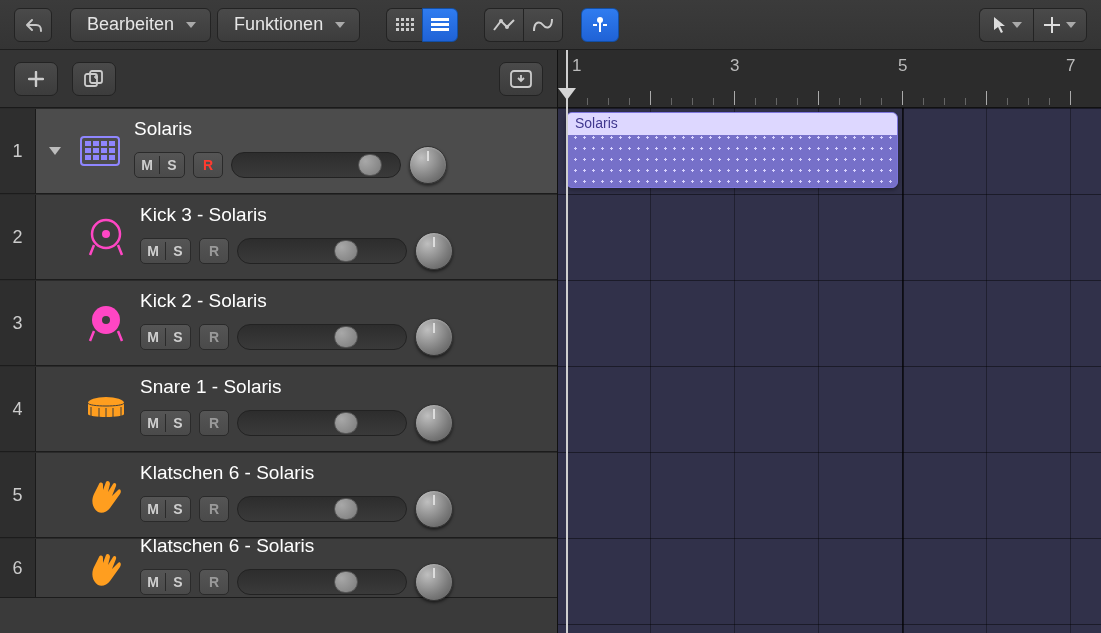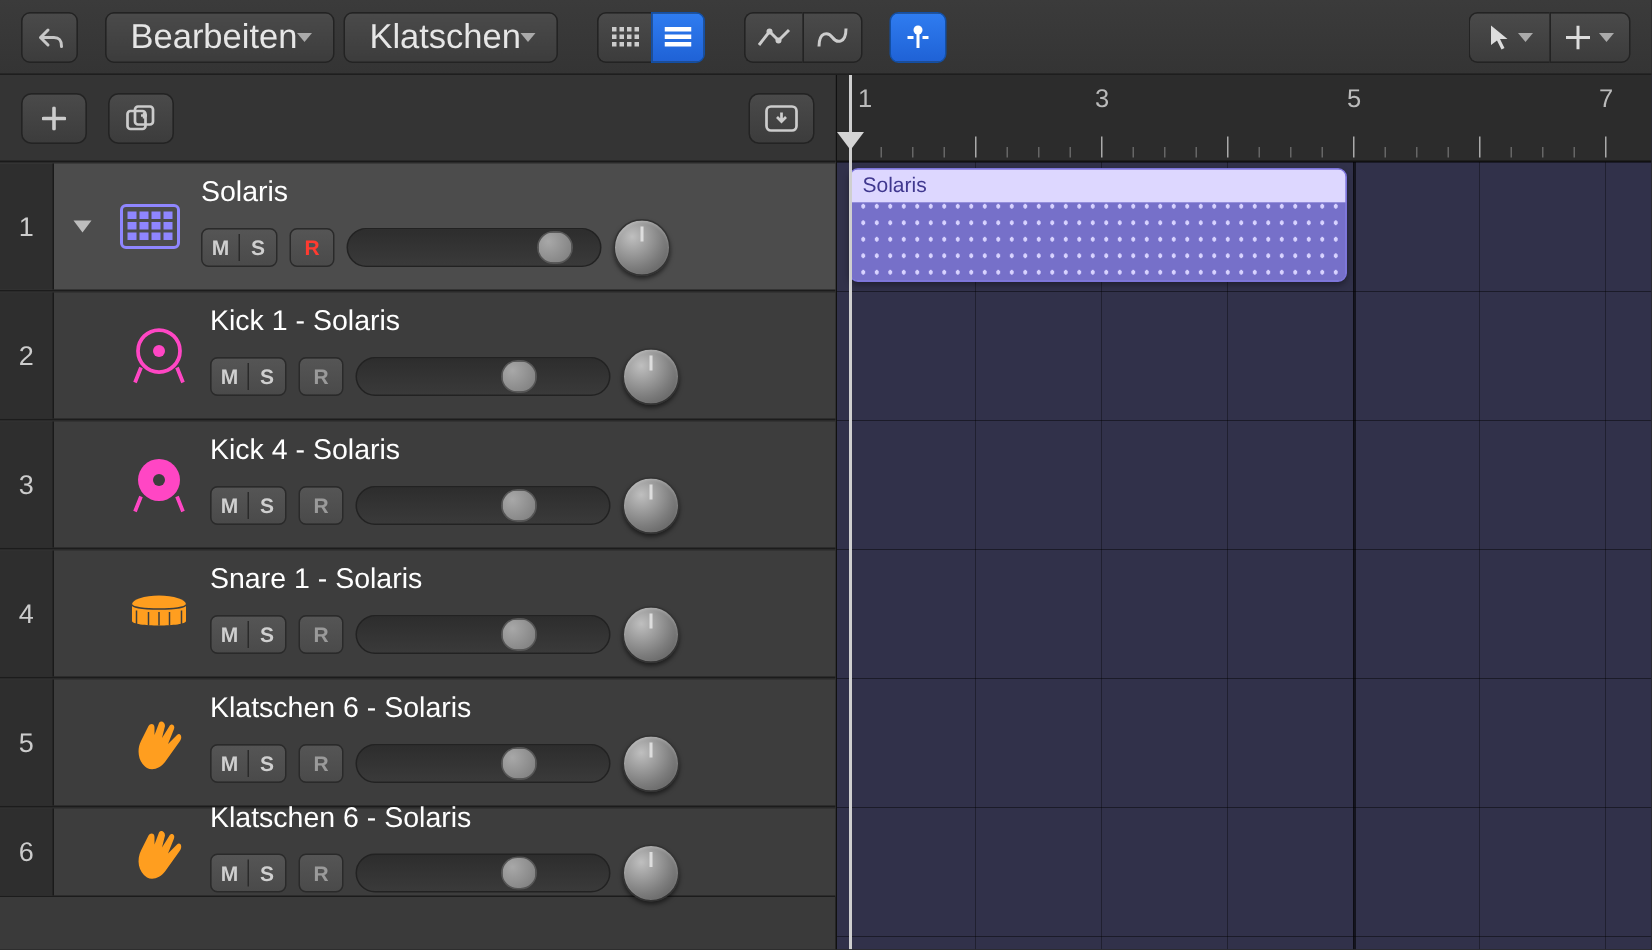--- a/index.html
+++ b/index.html
@@ -45,21 +45,22 @@
   .tb-btn.blue { background: linear-gradient(#2f7cf0,#1f62d6); border-color:#134fa4; color:#fff; }
   .menu-btn {
     height: 34px;
     padding: 0 14px 0 16px;
     background: linear-gradient(#4a4a4a, #3c3c3c);
     border: 1px solid #232323;
     border-radius: 6px;
     display: inline-flex;
     align-items: center;
     color: #e6e6e6;
-    font-size: 23px;
+    font-size: 18px;
+    gap: 12px;
     cursor: pointer;
   }
   .chev-down { width:0; height:0; border-left:5px solid transparent; border-right:5px solid transparent; border-top:6px solid #aaa; }
   .spacer6 { width: 6px; }
   .spacer14 { width: 14px; }
   .spacerGrow { flex: 1 1 auto; }
 
   
   .addbar {
     height: 58px;
@@ -209,21 +210,21 @@
     <svg width="20" height="18" viewBox="0 0 20 18">
         <path d="M4 9 L9 4 M4 9 L9 14 M4 9 H13 C17 9 18 11 18 15" fill="none" stroke="#c7c7c7" stroke-width="2" stroke-linecap="round" stroke-linejoin="round"></path>
       </svg>
   </div>
   <div class="spacer6"></div>
   <div class="menu-btn">
     <span>Bearbeiten</span>
     <span class="chev-down"></span>
   </div>
   <div class="menu-btn">
-    <span>Klatschen</span>
+    <span>Funktionen</span>
     <span class="chev-down"></span>
   </div>
   <div class="spacer14"></div>
   <div class="tb-group">
     <div class="tb-btn">
       <svg width="18" height="14" viewBox="0 0 18 14">
           <g fill="#ccc">
             <rect width="3" height="3"></rect>
             <rect x="5" width="3" height="3"></rect>
             <rect x="10" width="3" height="3"></rect>
@@ -361,21 +362,21 @@
       <div class="row-body">
         <div class="sub-indent"></div>
         <div class="track-icon">
           <svg width="40" height="40" viewBox="0 0 40 40">
               <circle cx="20" cy="17" r="14" fill="none" stroke="#ff46c4" stroke-width="2.5"></circle>
               <circle cx="20" cy="17" r="4" fill="#ff46c4"></circle>
               <path d="M8 28 L4 38 M32 28 L36 38" stroke="#ff46c4" stroke-width="2.5"></path>
             </svg>
         </div>
         <div class="track-text">
-          <div class="track-name">Kick 1 - Solaris</div>
+          <div class="track-name">Kick 3 - Solaris</div>
           <div class="ctrl-row">
             <div class="pill">
                 <span>M</span>
                 <span class="sep"></span>
                 <span>S</span>
               </div>
             <div class="rec-pill">R</div>
             <div class="vol-slider sub">
                 <div class="thumb"></div>
               </div>
@@ -390,21 +391,21 @@
       <div class="row-body">
         <div class="sub-indent"></div>
         <div class="track-icon">
           <svg width="40" height="40" viewBox="0 0 40 40">
               <circle cx="20" cy="17" r="14" fill="#ff46c4"></circle>
               <circle cx="20" cy="17" r="4" fill="#3d3d3d"></circle>
               <path d="M8 28 L4 38 M32 28 L36 38" stroke="#ff46c4" stroke-width="2.5"></path>
             </svg>
         </div>
         <div class="track-text">
-          <div class="track-name">Kick 4 - Solaris</div>
+          <div class="track-name">Kick 2 - Solaris</div>
           <div class="ctrl-row">
             <div class="pill">
                 <span>M</span>
                 <span class="sep"></span>
                 <span>S</span>
               </div>
             <div class="rec-pill">R</div>
             <div class="vol-slider sub">
                 <div class="thumb"></div>
               </div>

